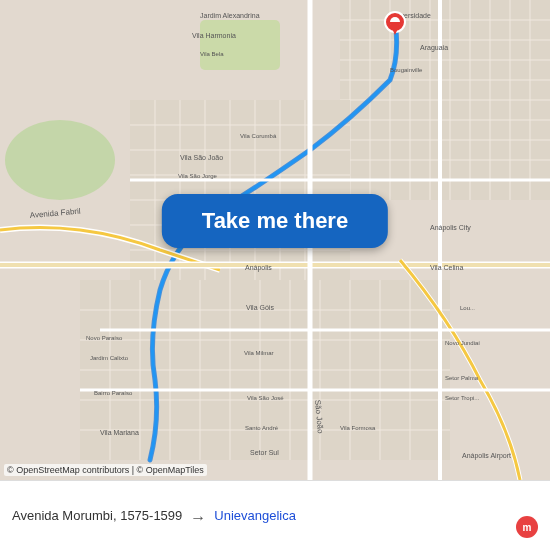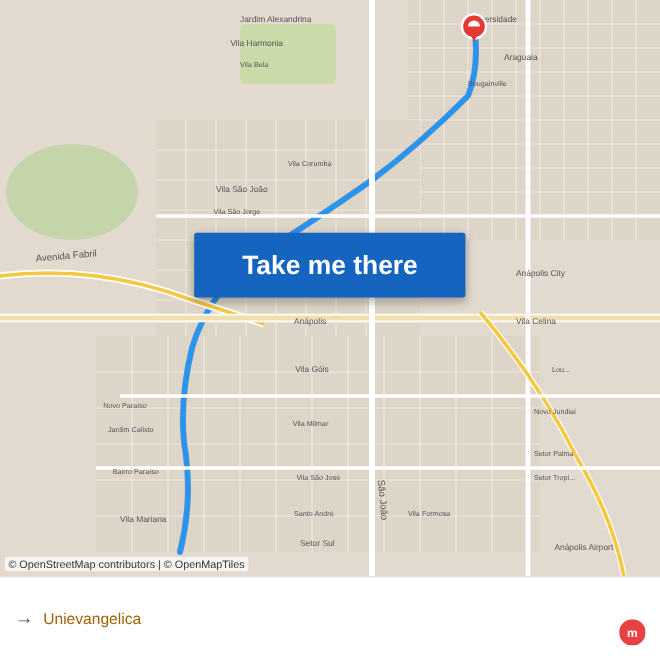--- a/index.html
+++ b/index.html
@@ -22,21 +22,21 @@
 
     
     #take-me-there-btn {
       position: absolute;
       left: 50%;
       top: 46%;
       transform: translate(-50%, -50%);
       background: #1565c0;
       color: #ffffff;
       border: none;
-      border-radius: 2px;
+      border-radius: 16px;
       padding: 14px 40px;
       font-size: 22px;
       font-weight: bold;
       cursor: pointer;
       white-space: nowrap;
       box-shadow: 0 3px 8px rgba(0,0,0,0.3);
       z-index: 10;
     }
 
     
@@ -234,22 +234,23 @@
 
   <button id="take-me-there-btn">Take me there</button>
 
   <div id="osm-attribution">
     <span>© OpenStreetMap contributors | © OpenMapTiles</span>
   </div>
 </div>
 
 <div id="bottom-bar">
   <div id="route-row">
+    <span style="font-size:13px; color:#333; font-weight:500;">Avenida Morumbi, 1575-1599</span>
     <span class="arrow-icon" style="color:#555; font-size:16px;">→</span>
-    <span style="font-size:13px; color:#a16207; font-weight:500;">Unievangelica</span>
+    <span style="font-size:13px; color:#1d4ed8; font-weight:500;">Unievangelica</span>
   </div>
 
   <div id="moovit-logo">
     <svg width="22" height="22" viewBox="0 0 22 22">
       <circle cx="11" cy="11" r="11" fill="#e84141"></circle>
       <text x="11" y="15" text-anchor="middle" fill="white" font-size="10" font-weight="bold" font-family="Arial">m</text>
     </svg>
   </div>
 </div>
 

